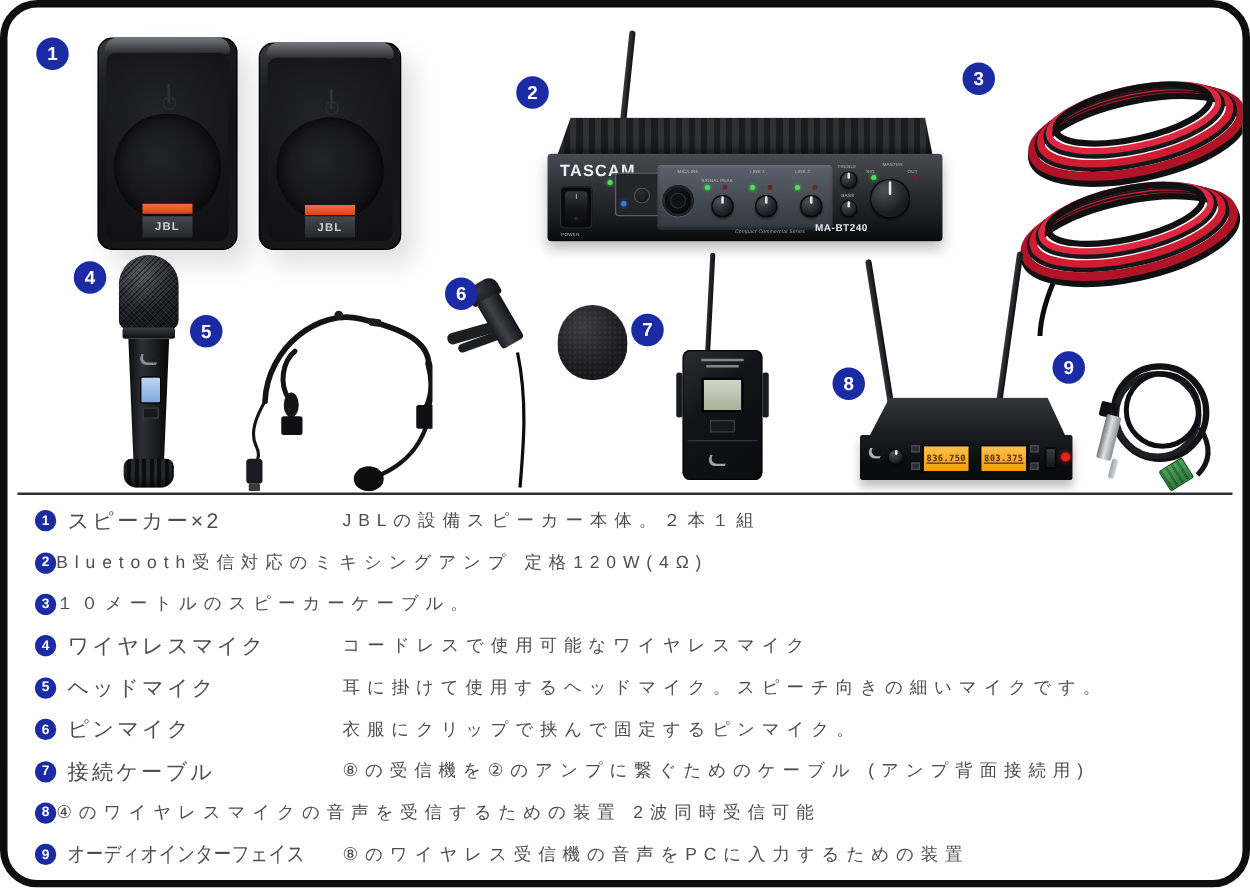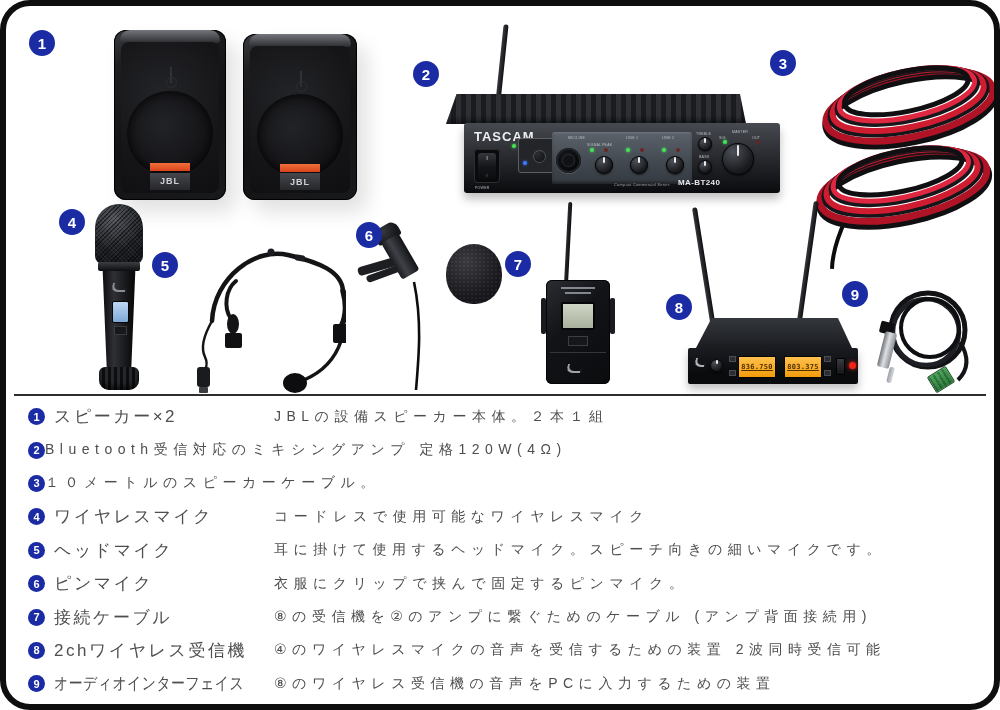--- a/index.html
+++ b/index.html
@@ -8,21 +8,21 @@
     background:#ffffff;border:6px solid #0e0e0e;border-radius:30px;overflow:hidden;}
   .abs{position:absolute;}
 
   
   .badge{position:absolute;width:26px;height:26px;border-radius:50%;background:#1b2ba4;
     color:#fff;font-size:15px;font-weight:bold;display:flex;align-items:center;justify-content:center;}
 
   
   .speaker{position:absolute;border-radius:12px;
     background:linear-gradient(150deg,#3c3d41 0%,#1d1e21 16%,#121214 55%,#191a1d 100%);
-    box-shadow:inset 0 0 0 1px #000, 10px 12px 20px rgba(0,0,0,.12);margin-left:36px;}
+    box-shadow:inset 0 0 0 1px #000, 10px 12px 20px rgba(0,0,0,.12);}
   .spk-top{position:absolute;top:0;left:5%;right:5%;height:13px;border-radius:10px 10px 3px 3px;
     background:linear-gradient(#73767c,#2b2c30);}
   .spk-grille{position:absolute;top:12px;left:7px;right:7px;bottom:7px;border-radius:8px;
     background:radial-gradient(circle at 42% 35%,#232427,#151518 60%,#0f0f11),
     repeating-linear-gradient(0deg,rgba(255,255,255,.02) 0 1px,transparent 1px 3px);}
   .spk-woofer{position:absolute;left:12%;bottom:14%;width:76%;height:50%;border-radius:50%;
     background:radial-gradient(circle at 42% 40%,#222327,#141417 65%,#0d0d10);box-shadow:inset 0 0 12px #000;}
   .spk-emblem{position:absolute;top:22%;left:50%;width:2px;height:16px;background:#303136;}
   .spk-emblem:after{content:'';position:absolute;top:10px;left:-4px;width:9px;height:9px;border:1.5px solid #2c2d32;border-radius:50%;}
   .spk-stripe{position:absolute;bottom:17%;left:50%;transform:translateX(-50%);width:40px;height:8px;background:linear-gradient(#f0703a,#d9431c);}
@@ -32,21 +32,21 @@
 
   
   .amp-antenna{position:absolute;width:5px;border-radius:3px;background:linear-gradient(90deg,#3a3b3f,#0f1012);
     transform-origin:bottom center;}
   .amp-lid{position:absolute;background:
     repeating-linear-gradient(90deg,#2e3034 0 5px,#1b1c20 5px 10px);
     clip-path:polygon(3.5% 0,98% 0,100% 100%,0 100%);
     box-shadow:inset 0 -4px 6px rgba(0,0,0,.5);}
   .amp-panel{position:absolute;border-radius:3px;
     background:linear-gradient(180deg,#474a50 0%,#2a2c31 45%,#131417 85%,#0a0b0d 100%);
-    box-shadow:0 6px 10px rgba(0,0,0,.25);margin-left:26px;}
+    box-shadow:0 6px 10px rgba(0,0,0,.25);}
   .amp-brand{position:absolute;color:#eceef0;font-weight:bold;font-size:13px;letter-spacing:1px;}
   .led{position:absolute;border-radius:50%;width:4px;height:4px;}
   .led.g{background:#46e257;box-shadow:0 0 3px #46e257;}
   .led.r{background:#6b2424;}
   .led.rb{background:#ef2318;box-shadow:0 0 4px #ef2318;}
   .led.b{background:#3d7bff;box-shadow:0 0 3px #3d7bff;}
   .amp-power{position:absolute;background:#0a0a0c;border-radius:4px;box-shadow:inset 0 0 0 1px #2c2d31;}
   .rocker{position:absolute;left:4px;top:4px;right:4px;bottom:4px;border-radius:3px;
     background:linear-gradient(#34363b,#141519 55%,#0c0d0f);}
   .rocker:before{content:'I';position:absolute;top:2px;left:50%;transform:translateX(-50%);color:#cfd3d8;font-size:6px;}
@@ -339,21 +339,20 @@
       <span class="llabel">ピンマイク</span>
       <span class="ldesc">衣服にクリップで挟んで固定するピンマイク。</span>
     </div>
     <div class="lrow">
       <span class="lbadge">7</span>
       <span class="llabel">接続ケーブル</span>
       <span class="ldesc">⑧の受信機を②のアンプに繋ぐためのケーブル (アンプ背面接続用)</span>
     </div>
     <div class="lrow">
       <span class="lbadge">8</span>
-      <span class="llabel">2chワイヤレス受信機</span>
       <span class="ldesc">④のワイヤレスマイクの音声を受信するための装置 2波同時受信可能</span>
     </div>
     <div class="lrow">
       <span class="lbadge">9</span>
       <span class="llabel condensed">オーディオインターフェイス</span>
       <span class="ldesc">⑧のワイヤレス受信機の音声をPCに入力するための装置</span>
     </div>
   </div>
 
 </div>

